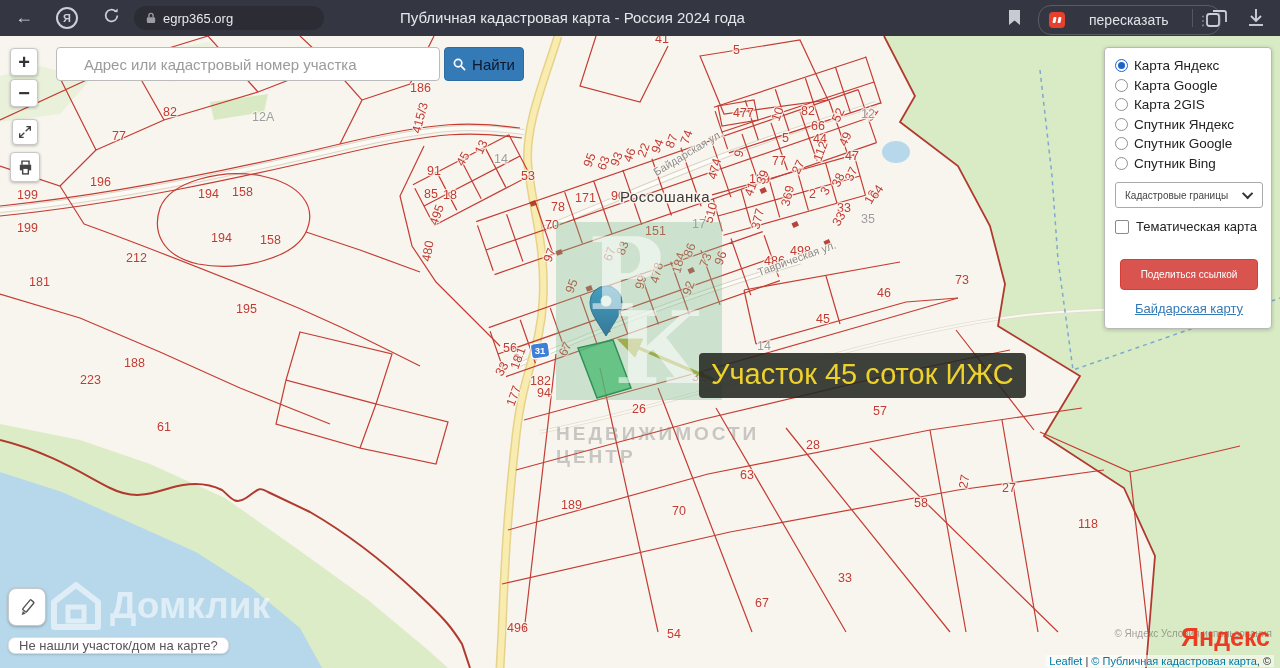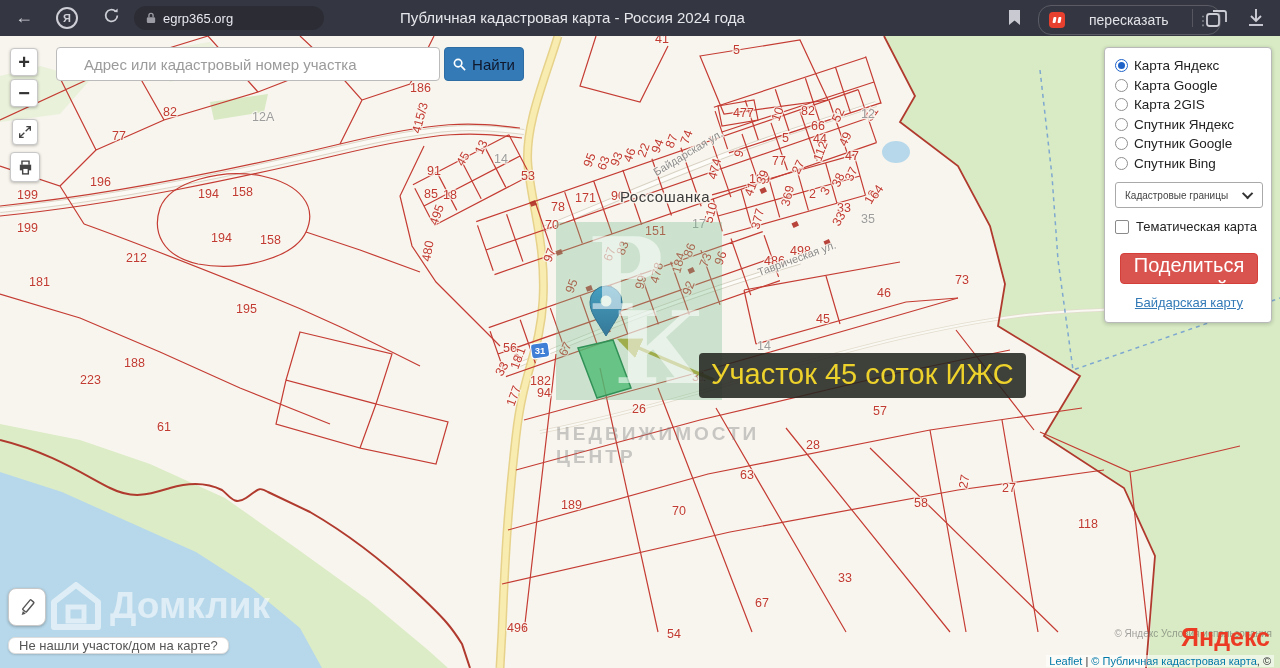--- a/index.html
+++ b/index.html
@@ -61,21 +61,21 @@
   .lrow { display:flex; align-items:center; gap:6px; height:19.5px; cursor:pointer; }
   .radio { width:13px; height:13px; border:1px solid #8f8f8f; border-radius:50%; background:#fff; flex:0 0 13px; position:relative; }
   .radio.checked { border-color:#1f63c9; }
   .radio.checked::after { content:''; position:absolute; left:2px; top:2px; width:7px; height:7px; border-radius:50%; background:#1f63c9; }
   .lrow span.lbl { font-size:13.5px; color:#222; }
   .selbox { margin-top:9px; width:148px; height:26px; border:1px solid #a9a9a9; border-radius:3px; background:#fff; display:flex; align-items:center; justify-content:space-between; padding:0 9px; font-size:10px; color:#444; cursor:pointer; }
   .chev { width:8px; height:8px; border-left:2px solid #333; border-bottom:2px solid #333; transform:rotate(-45deg) translateY(-2px); }
   .cbrow { margin-top:11px; display:flex; align-items:center; gap:7px; cursor:pointer; }
   .cb { width:14px; height:14px; border:1px solid #8a8a8a; border-radius:2px; background:#fff; }
   .cbrow span { font-size:13px; color:#222; }
-  .sharebtn { margin:19px auto 0 auto; display:block; width:138px; height:31px; background:#d9534f; border:1px solid #d43f3a; border-radius:4px; color:#fff; font-size:20px; cursor:pointer; font-family:"Liberation Sans",sans-serif; }
+  .sharebtn { margin:25px auto 0 auto; display:block; width:138px; height:31px; background:#d9534f; border:1px solid #d43f3a; border-radius:4px; color:#fff; font-size:10px; cursor:pointer; font-family:"Liberation Sans",sans-serif; }
   .cfglink { display:block; margin-top:11px; text-align:center; font-size:13px; color:#337ab7; text-decoration:underline; cursor:pointer; }
 
   
   .ylogo { position:absolute; right:10px; bottom:16px; color:#ec3b24; font-size:25px; font-weight:bold; z-index:9; cursor:pointer; }
   .attr-ghost { position:absolute; right:8px; bottom:29px; font-size:10px; color:rgba(90,90,90,.55); z-index:8; pointer-events:none;margin-left:24px; }
   .attrib { position:absolute; right:6px; bottom:1px; font-size:11px; color:#333; z-index:9; background:rgba(255,255,255,.55); padding:0 3px; }
   .attrib a { color:#0078a8; text-decoration:none; cursor:pointer; }
 </style>
 </head>
 <body>

